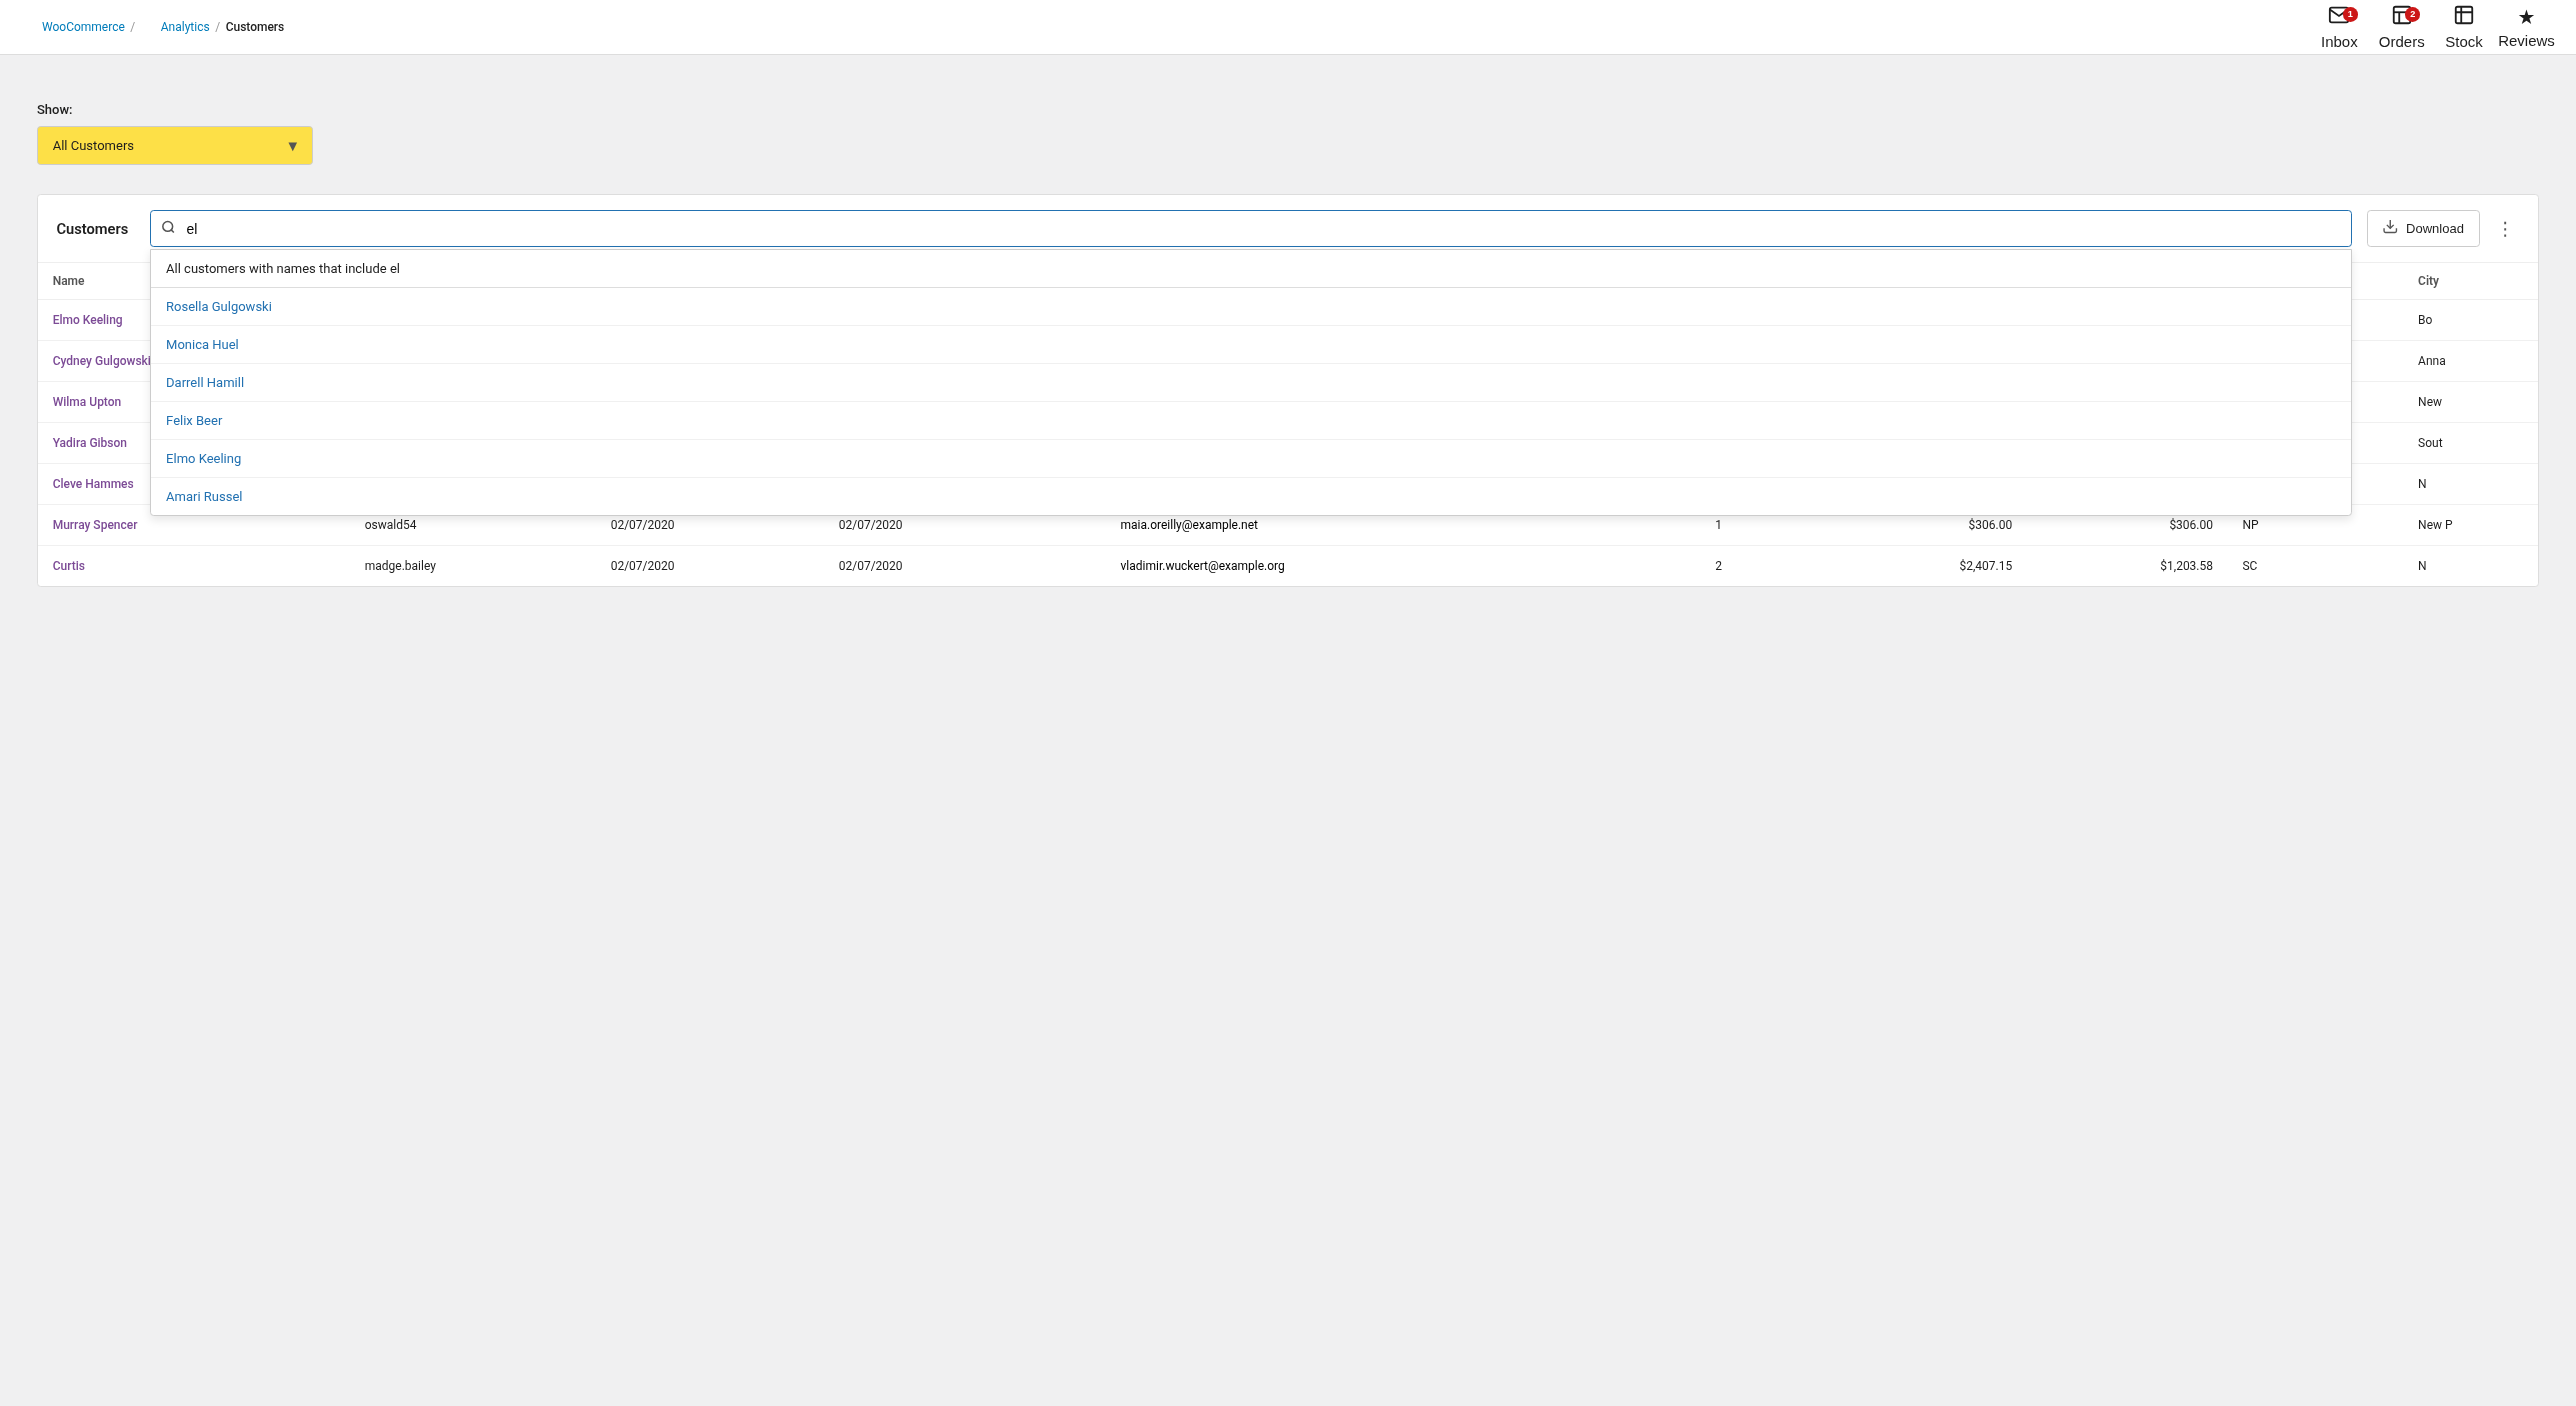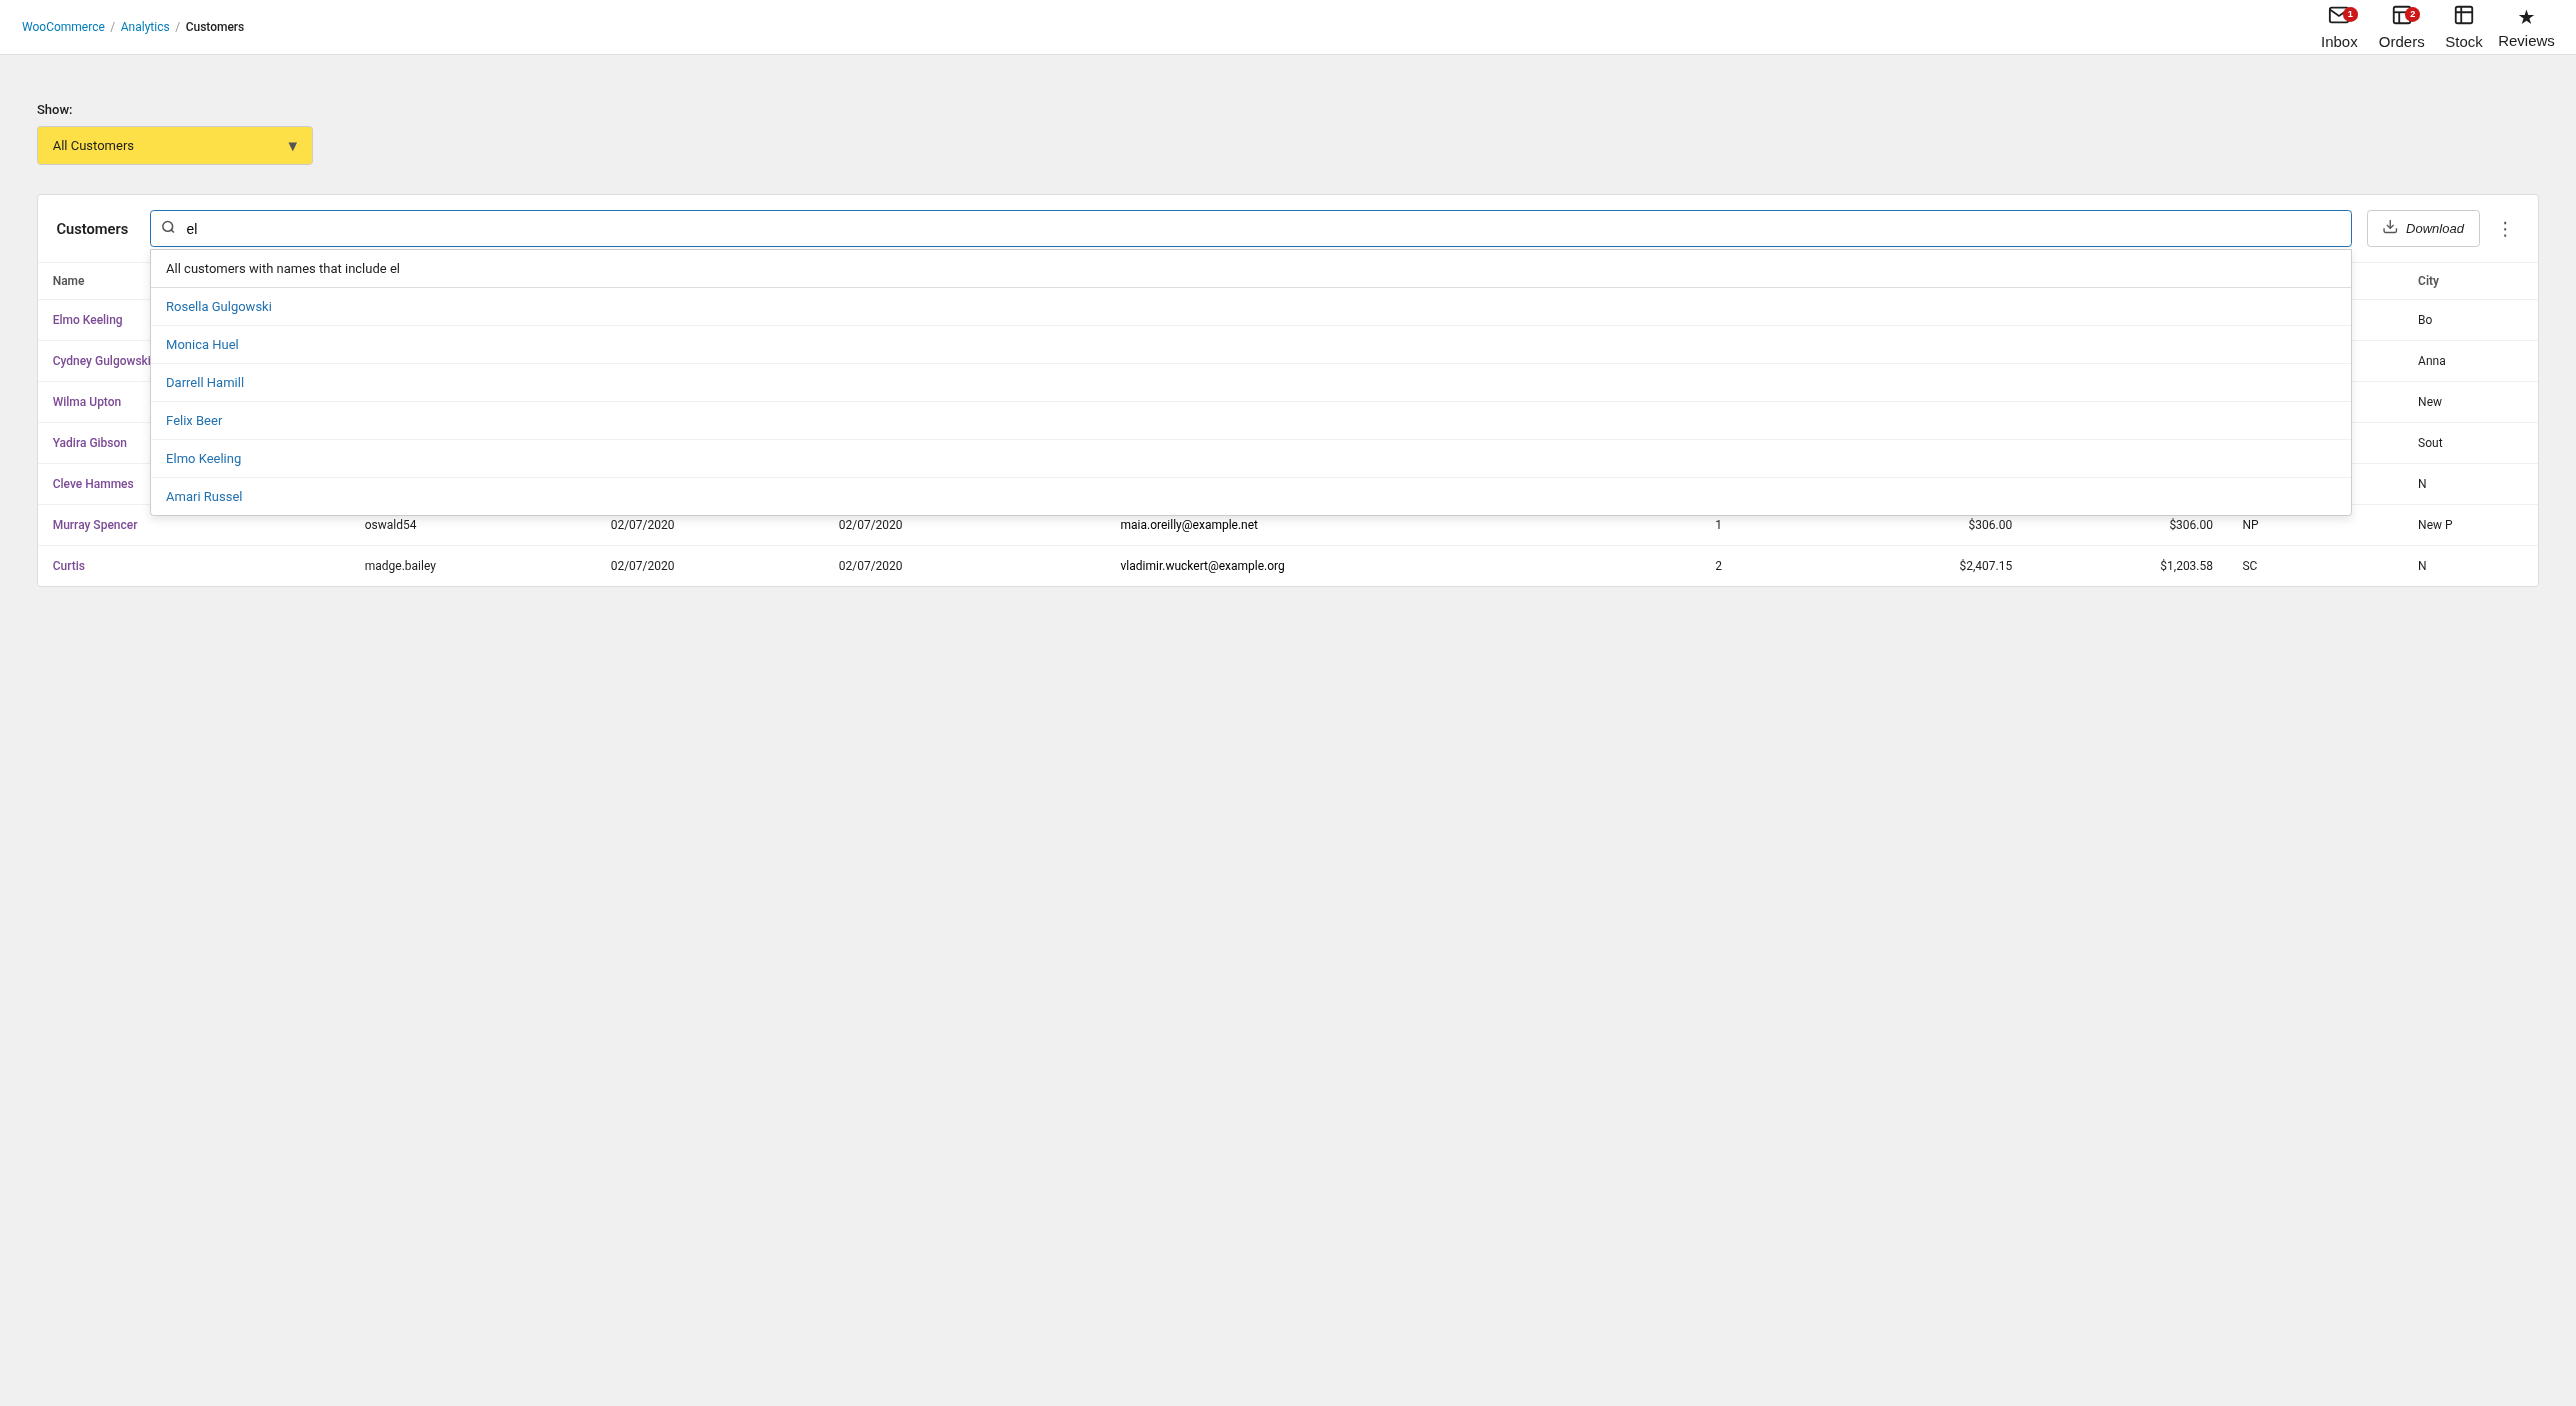--- a/index.html
+++ b/index.html
@@ -24,20 +24,21 @@
     }
     .breadcrumb {
       display: flex;
       align-items: center;
       gap: 5.5px;
       font-size: 12px;
     }
     .breadcrumb a {
       color: #007cba;
       text-decoration: none;
+      margin-left: 20px;
     }
     .breadcrumb-sep { color: #999; }
     .breadcrumb-current { color: #1e1e1e; font-weight: 500; }
 
     .header-icons {
       display: flex;
       align-items: center;
       gap: 7.4px;
     }
     .header-icon-btn {
@@ -200,21 +201,20 @@
       display: flex;
       align-items: center;
       gap: 7.4px;
       padding: 7.4px 14.7px;
       border: 0.9px solid #ccc;
       border-radius: 3.7px;
       background: #fff;
       cursor: pointer;
       font-size: 13px;
       color: #1e1e1e;
-      font-style: italic;
     }
     .download-icon {
       font-size: 16.5px;
       color: #555;
     }
     .more-btn {
       width: 29px;
       height: 29px;
       display: flex;
       align-items: center;

